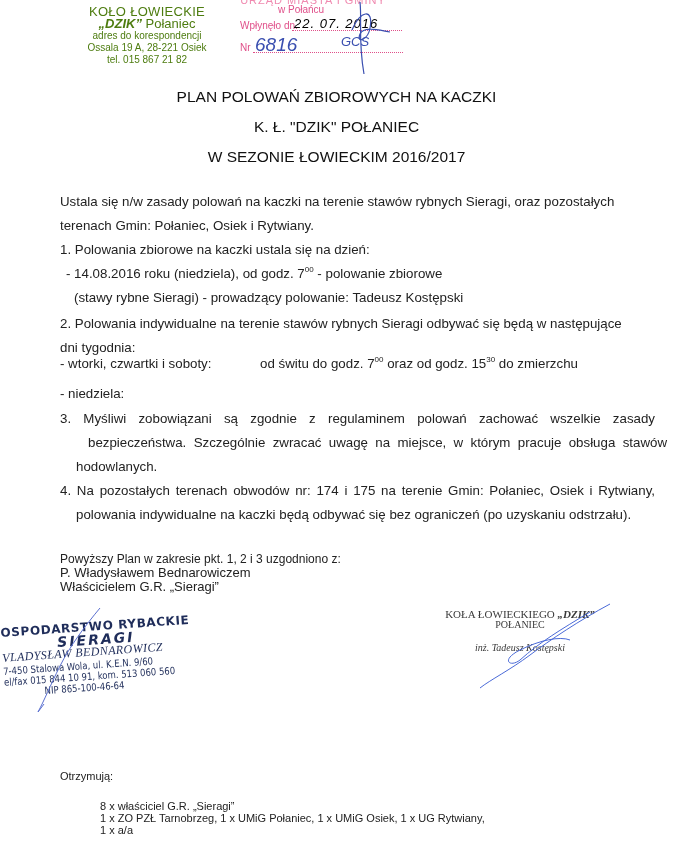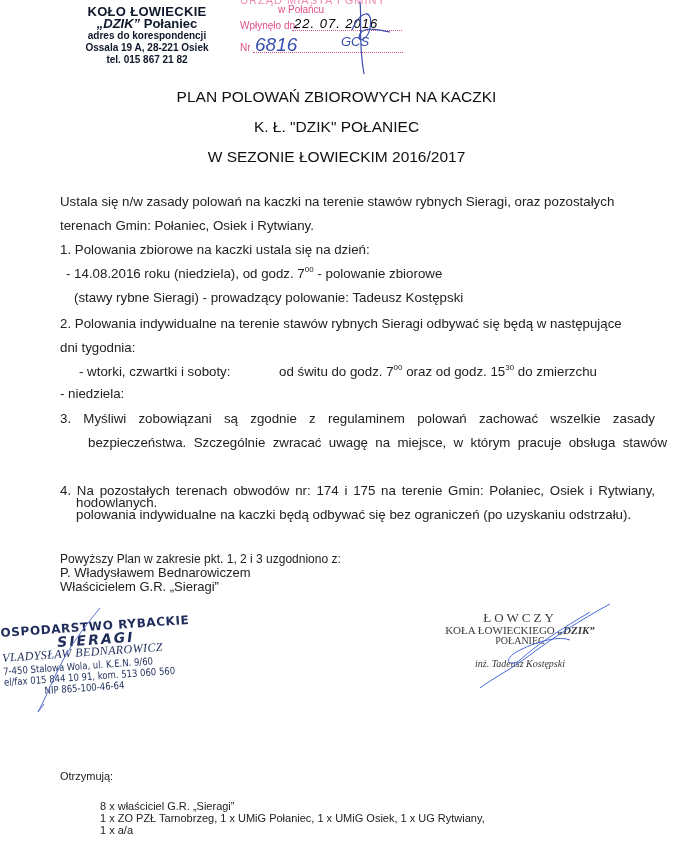--- a/index.html
+++ b/index.html
@@ -3,21 +3,21 @@
 <meta charset="utf-8">
 <style>
   html, body { margin: 0; padding: 0; background: #ffffff; }
   body {
     width: 673px; height: 849px; position: relative; overflow: hidden;
     font-family: "Liberation Sans", sans-serif; color: #111;
   }
   .abs { position: absolute; }
 
   
-  .kolo-stamp { left: 72px; top: 6px; width: 150px; text-align: center; color: #0f172a; line-height: 12px; font-weight: bold; }
+  .kolo-stamp { left: 72px; top: 6px; width: 150px; text-align: center; color: #4d7c0f; line-height: 12px; }
   .kolo-stamp .l1 { font-size: 13px; letter-spacing: 0.3px; }
   .kolo-stamp .l2 { font-size: 13px; }
   .kolo-stamp .l2 b { font-style: italic; }
   .kolo-stamp .l3, .kolo-stamp .l4, .kolo-stamp .l5 { font-size: 10px; }
 
   
   .reg-stamp { left: 238px; top: 0; width: 160px; color: #e0508a; font-size: 10px; }
   .reg-stamp .r0 { position: absolute; left: 0; top: -6px; width: 150px; text-align: center; font-size: 11px; color: #f08ab0; letter-spacing: 1px; }
   .reg-stamp .r1 { position: absolute; left: 40px; top: 4px; color: #e0508a; }
   .reg-stamp .r2 { position: absolute; left: 2px; top: 20px; }
@@ -96,31 +96,31 @@
 
 <div class="abs body-line" style="top:194px;">Ustala się n/w zasady polowań na kaczki na terenie stawów rybnych Sieragi, oraz pozostałych</div>
 <div class="abs body-line" style="top:218px;">terenach Gmin: Połaniec, Osiek i Rytwiany.</div>
 
 <div class="abs body-line" style="top:242px;">1. Polowania zbiorowe na kaczki ustala się na dzień:</div>
 <div class="abs body-line" style="top:266px; left:66px;"><span>- 14.08.2016 roku (niedziela), od godz. 7</span><sup>00</sup><span> - polowanie zbiorowe</span></div>
 <div class="abs body-line" style="top:290px; left:74px;">(stawy rybne Sieragi) - prowadzący polowanie:   Tadeusz Kostępski</div>
 
 <div class="abs body-line" style="top:316px;">2. Polowania indywidualne na terenie stawów rybnych Sieragi odbywać się będą w następujące</div>
 <div class="abs body-line" style="top:340px;">dni tygodnia:</div>
-<div class="abs body-line" style="top:364px; width:560px;margin-left:19px;">
+<div class="abs body-line" style="top:356px; width:560px;">
   <span>- wtorki, czwartki i soboty:</span>
   <span class="col2"><span>od świtu do godz. 7</span><sup>00</sup><span> oraz od godz. 15</span><sup>30</sup><span> do zmierzchu</span></span>
 </div>
 <div class="abs body-line" style="top:386px; width:560px;">
   <span>- niedziela:</span>
 </div>
 
 <div class="abs body-line just" style="top:411px; width:595px;">3. Myśliwi zobowiązani są zgodnie z regulaminem polowań zachować wszelkie zasady</div>
 <div class="abs body-line just" style="top:435px; left:88px; width:579px;">bezpieczeństwa. Szczególnie zwracać uwagę na miejsce, w którym pracuje obsługa stawów</div>
-<div class="abs body-line" style="top:459px; left:76px;margin-top:36px;">hodowlanych.</div>
+<div class="abs body-line" style="top:459px; left:76px;">hodowlanych.</div>
 
 <div class="abs body-line just" style="top:483px; width:595px;">4. Na pozostałych terenach obwodów nr: 174 i 175 na terenie Gmin: Połaniec, Osiek i Rytwiany,</div>
 <div class="abs body-line" style="top:507px; left:76px;">polowania indywidualne na kaczki będą odbywać się bez ograniczeń (po uzyskaniu odstrzału).</div>
 
 <div class="abs agree" style="top:552px;">
   <div class="a1">Powyższy Plan w zakresie pkt. 1, 2 i 3 uzgodniono z:</div>
   <div>P. Władysławem  Bednarowiczem</div>
   <div>Właścicielem  G.R. „Sieragi”</div>
 </div>
 
@@ -131,21 +131,20 @@
   <div class="f4">7-450 Stalowa Wola, ul. K.E.N. 9/60</div>
   <div class="f5">el/fax 015 844 10 91, kom. 513 060 560</div>
   <div class="f6">NIP 865-100-46-64</div>
 </div>
 <svg class="abs" style="left:30px; top:606px;" width="80" height="110">
   <path d="M70 2 C 55 20, 40 40, 30 60 C 20 80, 14 95, 8 106" stroke="#5a6fd0" stroke-width="1" fill="none"></path>
   <path d="M8 106 L 14 98" stroke="#5a6fd0" stroke-width="1" fill="none"></path>
 </svg>
 
 <div class="abs hunter-stamp">
-  <div class="h1">ŁOWCZY</div>
   <div class="h2"><span>KOŁA ŁOWIECKIEGO </span><b>„DZIK”</b></div>
   <div class="h3">POŁANIEC</div>
   <div class="h4">inż. Tadeusz Kostępski</div>
 </div>
 <svg class="abs" style="left:470px; top:600px;" width="150" height="90">
   <path d="M140 4 C 110 20, 80 40, 60 55 C 40 70, 20 80, 10 88" stroke="#4a6ad8" stroke-width="1" fill="none"></path>
   <path d="M120 12 C 90 30, 70 42, 50 60 C 40 68, 30 60, 50 50 C 70 40, 90 36, 100 40" stroke="#4a6ad8" stroke-width="1" fill="none"></path>
 </svg>
 
 <div class="abs recv" style="top:770px;">Otrzymują:</div>

